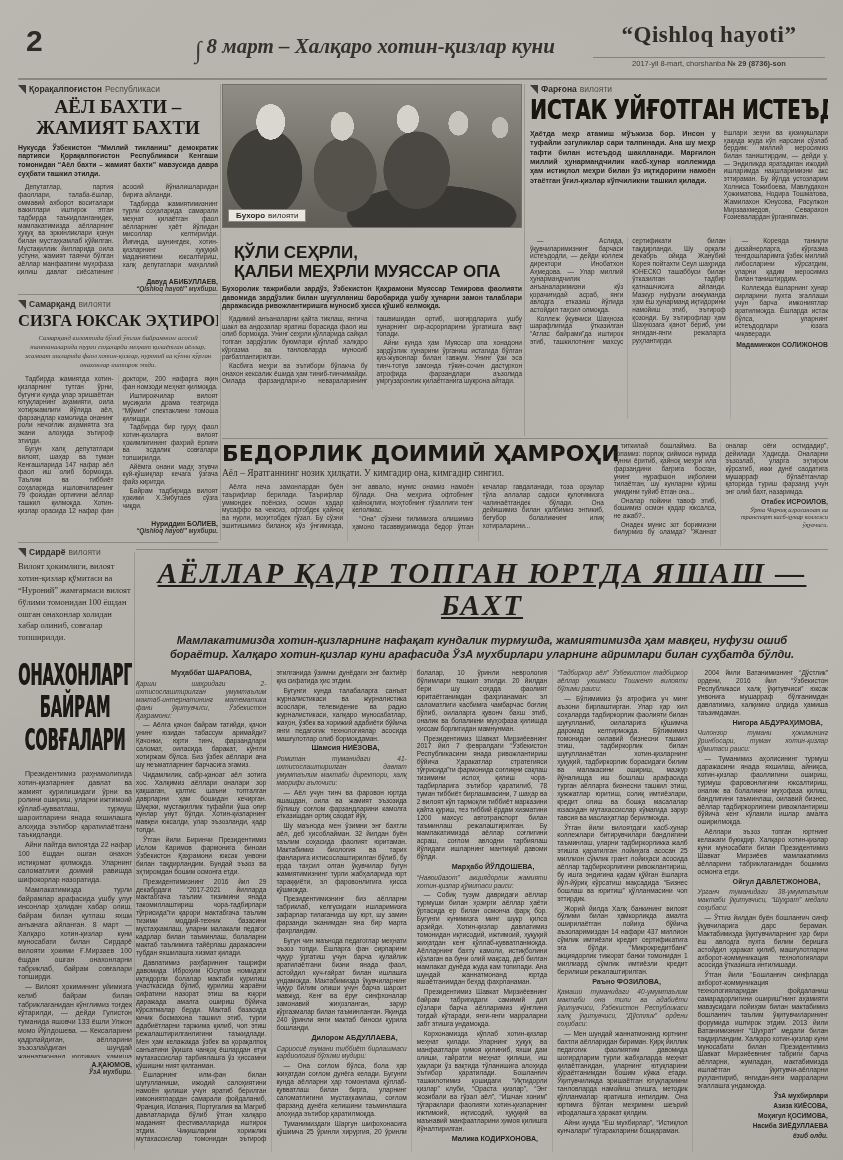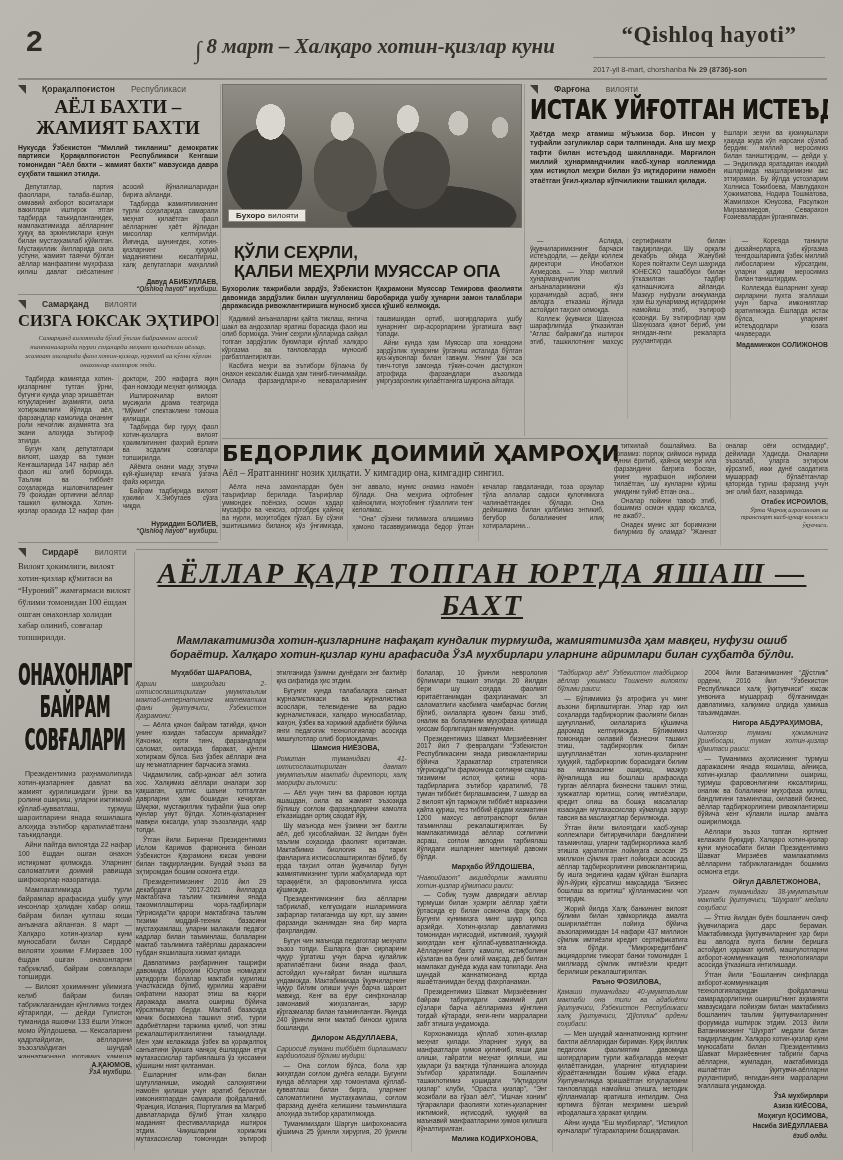--- a/index.html
+++ b/index.html
@@ -9,28 +9,28 @@
       radial-gradient(600px 400px at 70% 20%, rgba(255,255,255,.08), transparent 70%),
       radial-gradient(500px 500px at 10% 90%, rgba(0,0,0,.07), transparent 70%),
       linear-gradient(135deg,#bab7b0,#b3b0a9 45%,#bcb9b2 72%,#aeaba4);}
   
   .pagenum{position:absolute;left:26px;top:24px;font:bold 30px "Liberation Sans",sans-serif;color:#2c2b27;}
   .banner{position:absolute;left:140px;top:34px;width:470px;text-align:center;
     font:bold italic 21px "Liberation Serif",serif;color:#33322c;}
   .banner .orn{font-style:normal;font-size:24px;vertical-align:-5px;margin-right:5px;color:#3a3934;}
   .masthead{position:absolute;right:18px;top:22px;width:232px;text-align:center;
     font:bold 23px "Liberation Serif",serif;color:#2d2c27;letter-spacing:.5px;}
-  .dateline{position:absolute;right:18px;top:57px;width:232px;text-align:left;
-    font:7.5px/1.5 "Liberation Sans",sans-serif;color:#3b3a35;border-top:1px solid #85827b;padding-top:6px;}
+  .dateline{position:absolute;right:18px;top:57px;width:232px;text-align:center;
+    font:7.5px/1.5 "Liberation Sans",sans-serif;color:#3b3a35;border-top:1px solid #85827b;padding-top:0;}
   .dateline b{font-weight:bold;}
   .hrule{position:absolute;background:#8a877f;}
   .vrule{position:absolute;width:1px;background:#9b978f;}
   
   .art{position:absolute;overflow:hidden;}
-  .rtag{display:flex;align-items:center;gap:16px;font-size:8.5px;margin-bottom:3px;color:#2d2c27;}
+  .rtag{display:flex;align-items:center;gap:3px;font-size:8.5px;margin-bottom:3px;color:#2d2c27;}
   .rtag .tri{width:0;height:0;border-left:8px solid transparent;border-top:9px solid #3d3c36;flex:0 0 auto;}
   .rtag b{font-weight:bold;}
   .rtag .rt2{color:#4a4942;}
   .bodytxt{font:6.5px/1.18 "Liberation Sans",sans-serif;text-align:justify;color:#2b2a25;overflow:hidden;}
   .bodytxt p{margin:0 0 1px;text-indent:7px;}
   .cols2{columns:2;column-gap:9px;column-rule:1px solid rgba(0,0,0,.10);}
   .cols3{columns:3;column-gap:9px;column-rule:1px solid rgba(0,0,0,.10);}
   .sig{text-align:right;font:bold 6.8px "Liberation Sans",sans-serif;margin-top:3px;}
   .sigrole{text-align:right;font:bold italic 6.4px "Liberation Sans",sans-serif;color:#33322d;}
   

